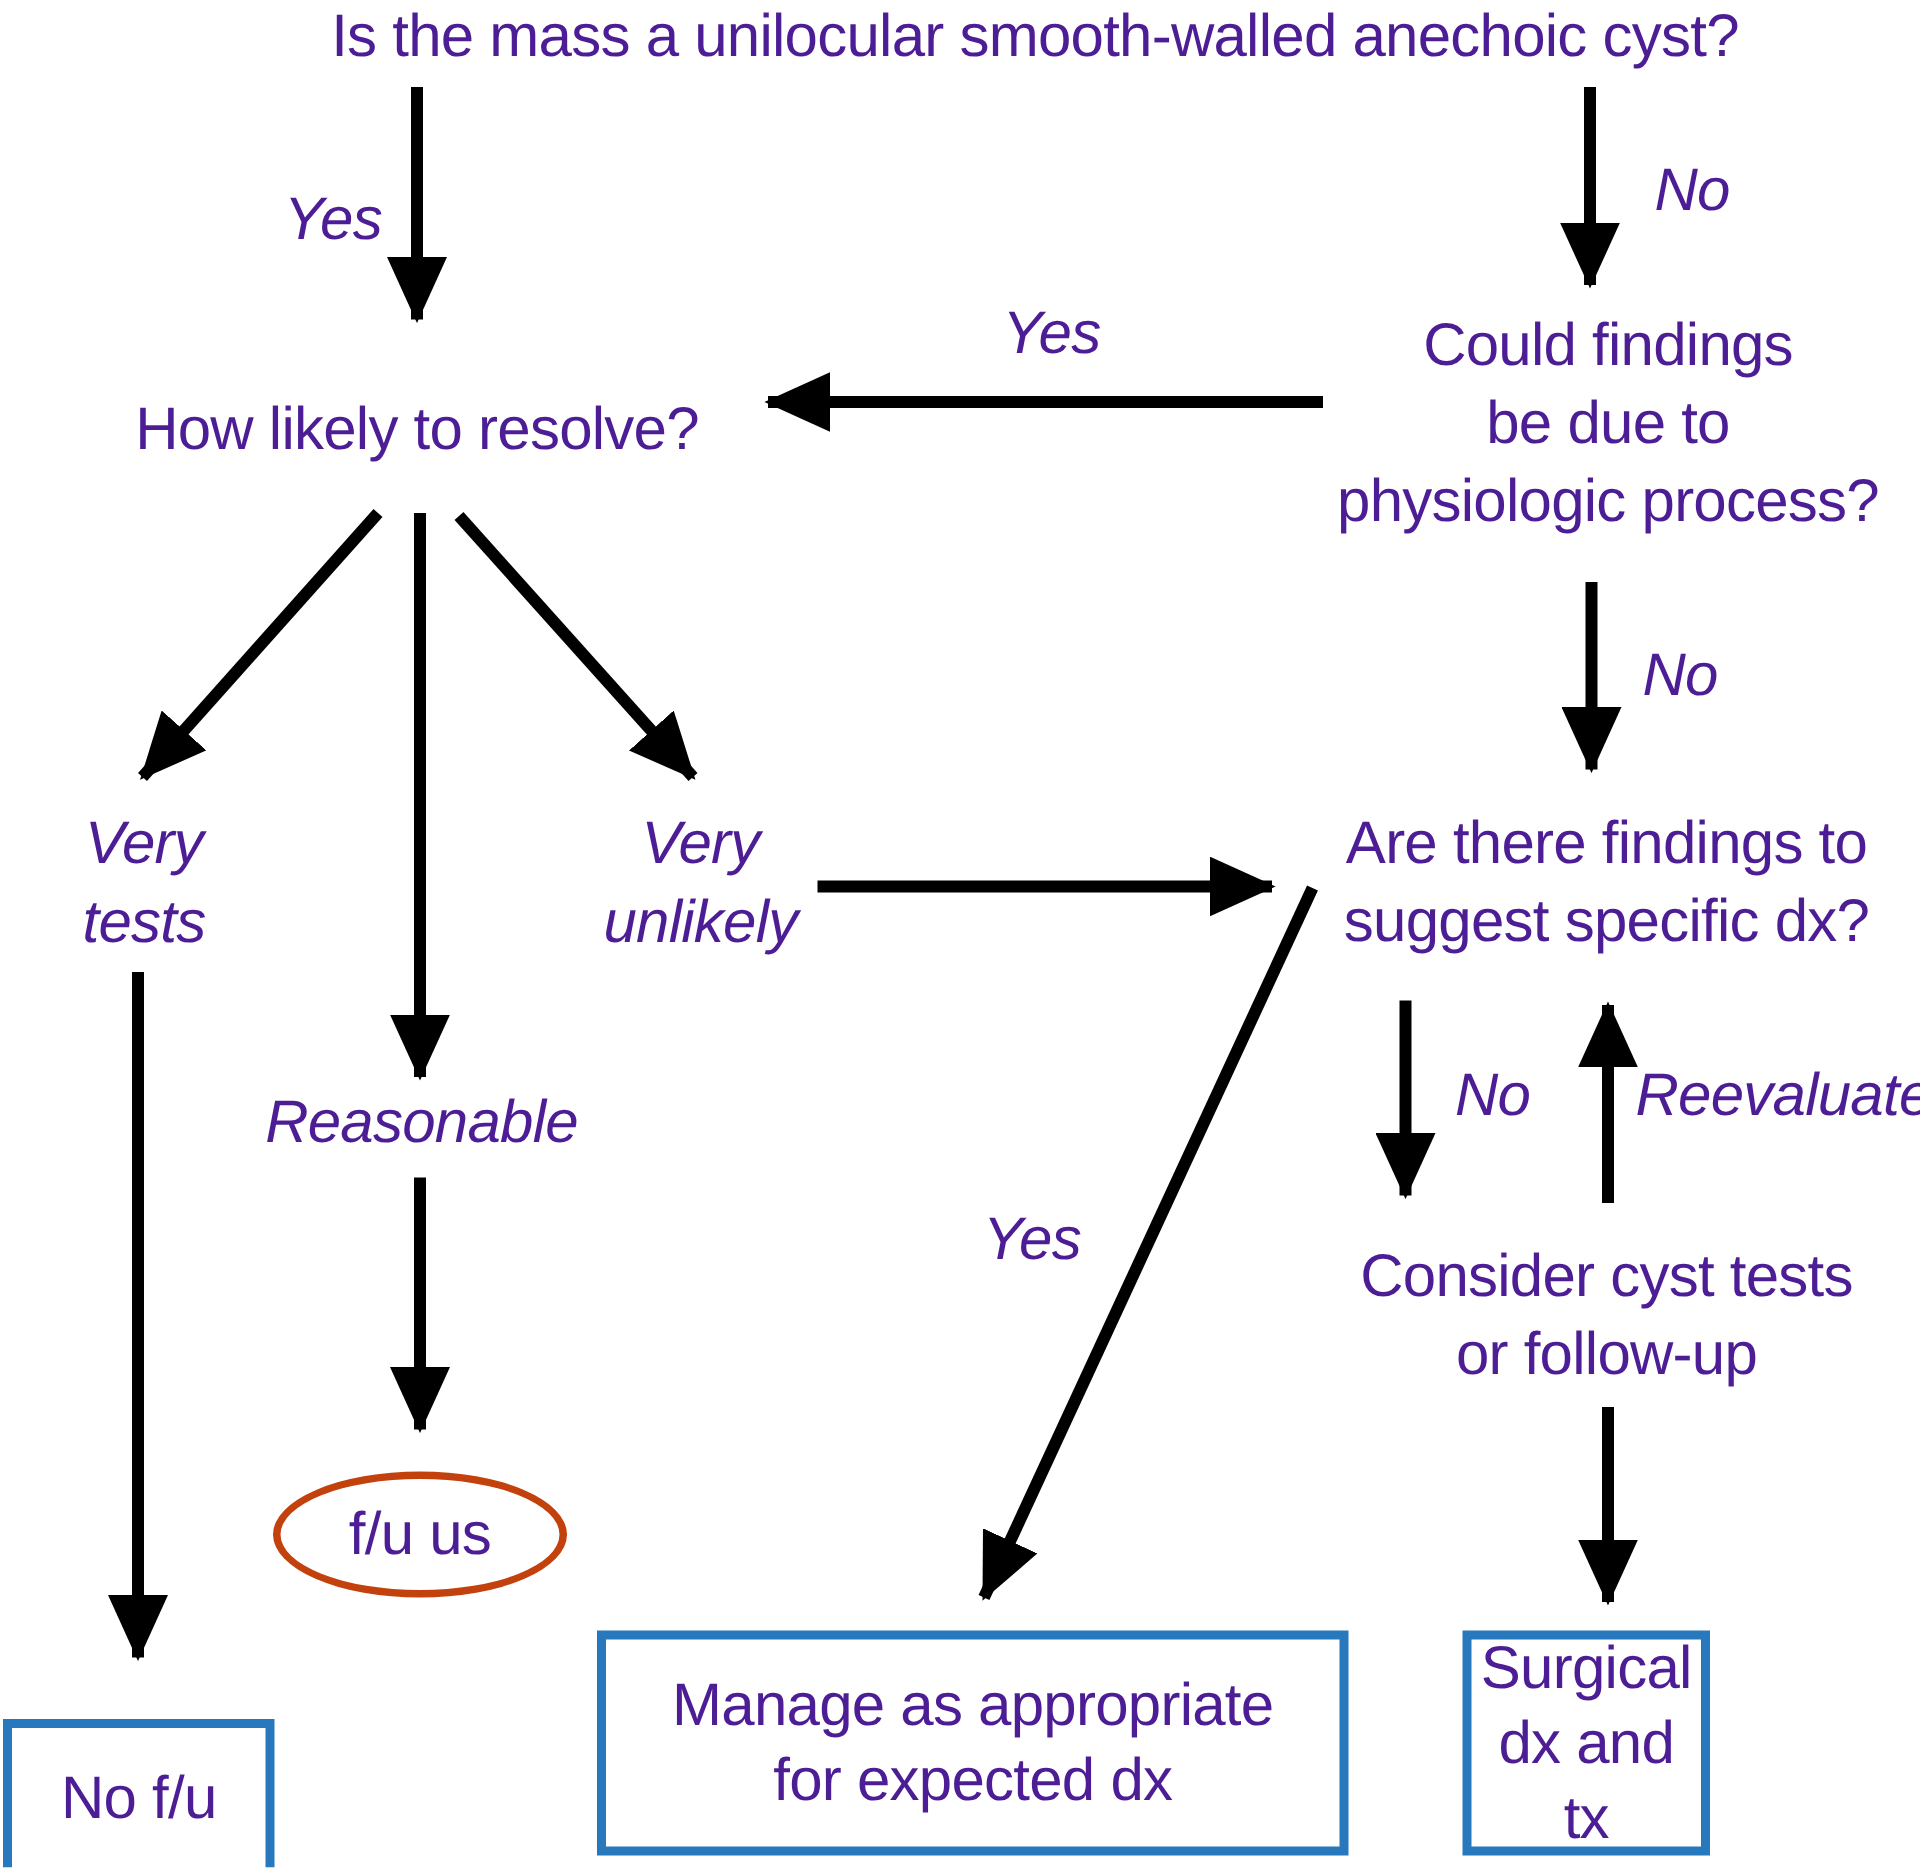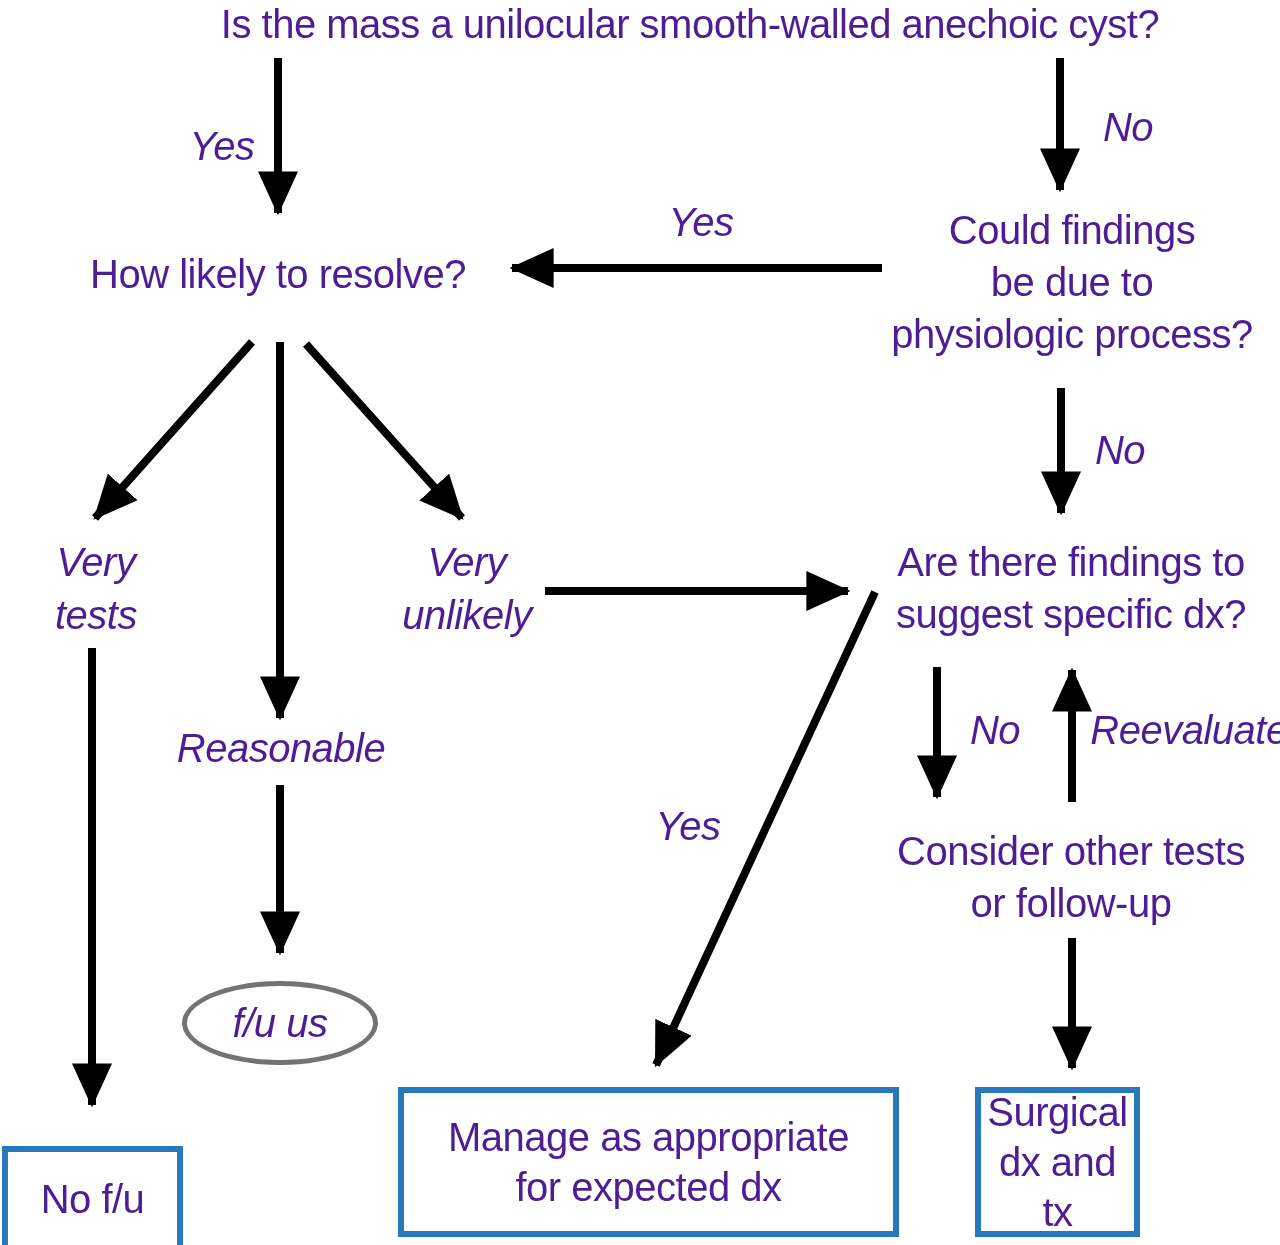--- a/index.html
+++ b/index.html
@@ -12,23 +12,23 @@
     position:absolute;transform:translateX(-50%);text-align:center;
     font-size:40px;line-height:52px;letter-spacing:-0.5px;white-space:nowrap;
   }
   .lbl{font-style:italic;}
   .bluebox{
     position:absolute;border:6px solid #2878be;box-sizing:border-box;
     display:flex;flex-direction:column;justify-content:center;align-items:center;
     font-size:40px;line-height:50px;letter-spacing:-0.5px;text-align:center;background:#ffffff;
   }
   .ellipse{
-    position:absolute;border:5px solid #737373;border-radius:50%;box-sizing:border-box;
+    position:absolute;border:5px solid #c2410c;border-radius:50%;box-sizing:border-box;
     display:flex;justify-content:center;align-items:center;
-    font-size:40px;letter-spacing:-0.5px;background:#ffffff;font-style:italic;
+    font-size:40px;letter-spacing:-0.5px;background:#ffffff;
   }
 </style>
 </head>
 <body>
 
 <div class="stage">
 
   <svg class="edges" width="1280" height="1245" viewBox="0 0 1280 1245">
     <defs>
       <marker id="ah" markerWidth="5.5" markerHeight="5" refX="5.2" refY="2.5" orient="auto" markerUnits="strokeWidth">
@@ -54,21 +54,21 @@
   <div class="txt" style="left:690px;top:-2px">Is the mass a unilocular smooth-walled anechoic cyst?</div>
 
   <div class="txt lbl" style="left:222px;top:120px">Yes</div>
   <div class="txt lbl" style="left:1128px;top:101px">No</div>
   <div class="txt lbl" style="left:701px;top:196px">Yes</div>
   <div class="txt lbl" style="left:1120px;top:424px">No</div>
   <div class="txt lbl" style="left:688px;top:800px">Yes</div>
   <div class="txt lbl" style="left:995px;top:704px">No</div>
   <div class="txt lbl" style="left:1189px;top:704px">Reevaluate</div>
 
-  <div class="txt" style="left:278px;top:248px">How likely to resolve?</div>
+  <div class="txt" style="left:278px;top:260px">How likely to resolve?</div>
 
   <div class="txt" style="left:1072px;top:204px">
     <div>Could findings</div>
     <div>be due to</div>
     <div>physiologic process?</div>
   </div>
 
   <div class="txt lbl" style="left:96px;top:536px;line-height:53px">
     <div>Very</div>
     <div>tests</div>
@@ -80,21 +80,21 @@
   </div>
 
   <div class="txt lbl" style="left:281px;top:722px">Reasonable</div>
 
   <div class="txt" style="left:1071px;top:536px">
     <div>Are there findings to</div>
     <div>suggest specific dx?</div>
   </div>
 
   <div class="txt" style="left:1071px;top:825px">
-    <div>Consider other tests</div>
+    <div>Consider cyst tests</div>
     <div>or follow-up</div>
   </div>
 
   <div class="ellipse" style="left:182px;top:981px;width:196px;height:84px">
     <span>f/u us</span>
   </div>
 
   <div class="bluebox" style="left:2px;top:1146px;width:181px;height:106px">
     <div>No f/u</div>
   </div>

